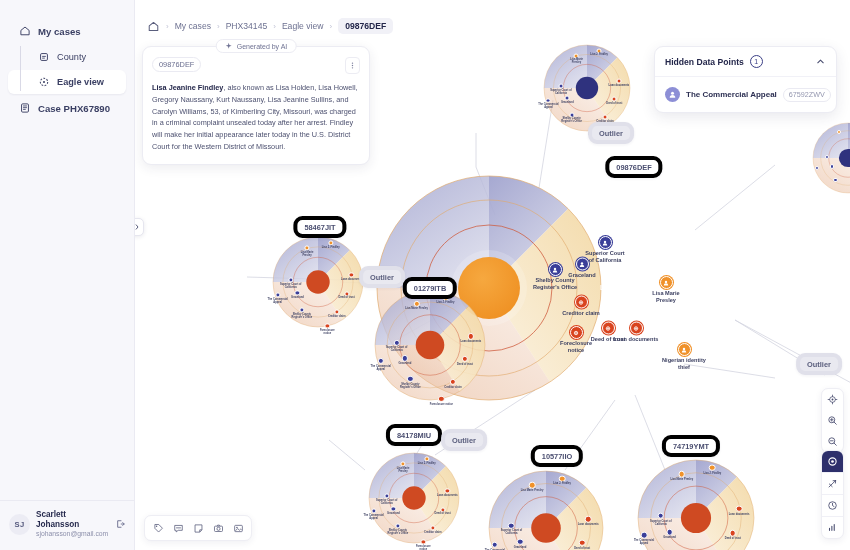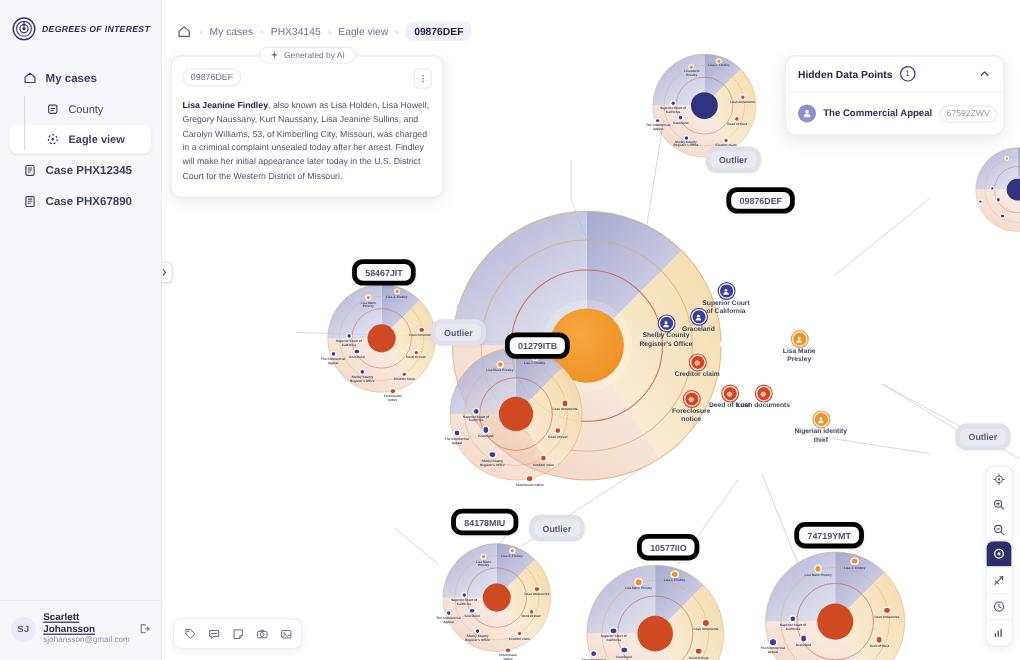--- a/index.html
+++ b/index.html
@@ -46,21 +46,21 @@
     margin-top: auto; border-top: 1px solid #eaeaf2;
     display: flex; align-items: center; gap: 6px; padding: 9px 8px 11px 9px;
   }
   .avatar {
     width: 21px; height: 21px; flex: 0 0 21px; border-radius: 50%;
     background: #ececf4; color: #55597d;
     display: flex; align-items: center; justify-content: center;
     font-size: 7.6px; font-weight: 600; letter-spacing: .3px;
   }
   .user-meta { flex: 1; min-width: 0; }
-  .user-name { font-size: 8.2px; font-weight: 700; color: #262a4d; line-height: 1.25; text-decoration: underline; }
+  .user-name { font-size: 8.2px; font-weight: 700; color: #262a4d; line-height: 1.25; }
   .user-mail { font-size: 6.8px; color: #8d90ab; line-height: 1.3; }
   .logout-ico { width: 12px; height: 12px; flex: 0 0 12px; cursor: pointer; }
 
   
   #main { flex: 1; position: relative; background: #ffffff; overflow: hidden; }
 
   
   #topbar {
     position: absolute; top: 0; left: 0; right: 0; height: 52px;
     display: flex; align-items: center; padding: 0 13px 0 12px;
@@ -197,30 +197,20 @@
   .rail-sep { width: 100%; height: 1px; background: #f0f0f6; }
 
   svg { display: block; overflow: visible; }
 </style>
 </head>
 <body>
 
 <div id="app">
 
   <aside id="sidebar">
-    <div class="brand">
-      <svg class="brand-mark" viewBox="0 0 20 20">
-        <circle cx="10" cy="10" r="9" fill="none" stroke="#2d2f6b" stroke-width="1.1"></circle>
-        <circle cx="10" cy="10" r="6.2" fill="none" stroke="#4a4da0" stroke-width="1"></circle>
-        <circle cx="10" cy="10" r="3.4" fill="none" stroke="#2d2f6b" stroke-width="1"></circle>
-        <circle cx="10" cy="10" r="1.3" fill="#2d2f6b"></circle>
-        <path d="M10 10 L10 3.6" stroke="#2d2f6b" stroke-width="1" fill="none"></path>
-      </svg>
-      <span class="brand-name">DEGREES OF INTEREST</span>
-    </div>
 
     <nav class="nav">
       <div class="nav-item l1">
         <svg class="nav-ico" viewBox="0 0 14 14">
           <path d="M2.2 6.3 L7 2.4 L11.8 6.3 L11.8 11.4 L2.2 11.4 Z" fill="none" stroke="#3a3f63" stroke-width="1.1" stroke-linejoin="round"></path>
         </svg>
         <span>My cases</span>
       </div>
 
 
@@ -234,27 +224,20 @@
         </div>
         <div class="nav-item l3 active">
           <svg class="nav-ico" viewBox="0 0 14 14">
             <circle cx="7" cy="7" r="4.3" fill="none" stroke="#3a3f63" stroke-width="1.2" stroke-dasharray="2.1 1.7"></circle>
             <circle cx="7" cy="7" r="1.2" fill="#3a3f63"></circle>
           </svg>
           <span>Eagle view</span>
         </div>
       </div>
 
-      <div class="nav-item l1">
-        <svg class="nav-ico" viewBox="0 0 14 14">
-          <rect x="3" y="2.2" width="8" height="9.6" rx="1.2" fill="none" stroke="#3a3f63" stroke-width="1.1"></rect>
-          <path d="M5.2 4.6h3.6M5.2 6.6h3.6M5.2 8.6h2.2" stroke="#3a3f63" stroke-width="1" stroke-linecap="round"></path>
-        </svg>
-        <span>Case PHX12345</span>
-      </div>
 
       <div class="nav-item l1">
         <svg class="nav-ico" viewBox="0 0 14 14">
           <rect x="3" y="2.2" width="8" height="9.6" rx="1.2" fill="none" stroke="#3a3f63" stroke-width="1.1"></rect>
           <path d="M5.2 4.6h3.6M5.2 6.6h3.6M5.2 8.6h2.2" stroke="#3a3f63" stroke-width="1" stroke-linecap="round"></path>
         </svg>
         <span>Case PHX67890</span>
       </div>
     </nav>
 
@@ -622,23 +605,23 @@
             <div style="position: absolute; left: 101.117px; top: 48.8353px; transform: translate(-50%, -50%); width: 6.67px; height: 6.67px; border-radius: 50%; background: rgb(217, 68, 31); border: 0.8px solid rgb(255, 255, 255);"></div>
             <div style="position: absolute; left: 101.117px; top: 53.8378px; transform: translate(-50%, 0px); font-size: 2.6px; line-height: 1.15; color: rgb(62, 66, 99); width: 29px; text-align: center; font-weight: 600;">Loan documents</div>
           </div>
         </div>
 
       <div id="glabels">
           <div class="gl outlier" style="left: 476px; top: 133px;">Outlier</div>
           <div class="gl" style="left: 499px; top: 167px;">09876DEF</div>
           <div class="gl" style="left: 185px; top: 227px;">58467JIT</div>
           <div class="gl outlier" style="left: 247px; top: 277px;">Outlier</div>
-          <div class="gl" style="left: 313px; top: 288px;">01279ITB</div>
+          <div class="gl" style="left: 295px; top: 288px;">01279ITB</div>
           <div class="gl outlier" style="left: 684px; top: 364px;">Outlier</div>
-          <div class="gl" style="left: 269px; top: 435px;">84178MIU</div>
+          <div class="gl" style="left: 279px; top: 435px;">84178MIU</div>
           <div class="gl outlier" style="left: 329px; top: 440px;">Outlier</div>
           <div class="gl" style="left: 422px; top: 456px;">10577IIO</div>
           <div class="gl" style="left: 556px; top: 446px;">74719YMT</div>
         </div>
     </div>
 
     <header id="topbar">
       <div class="crumbs">
         <svg class="home-ico" viewBox="0 0 14 14">
           <path d="M2.4 6.4 L7 2.6 L11.6 6.4 L11.6 11.2 L2.4 11.2 Z" fill="none" stroke="#5a5e7d" stroke-width="1.1" stroke-linejoin="round"></path>

